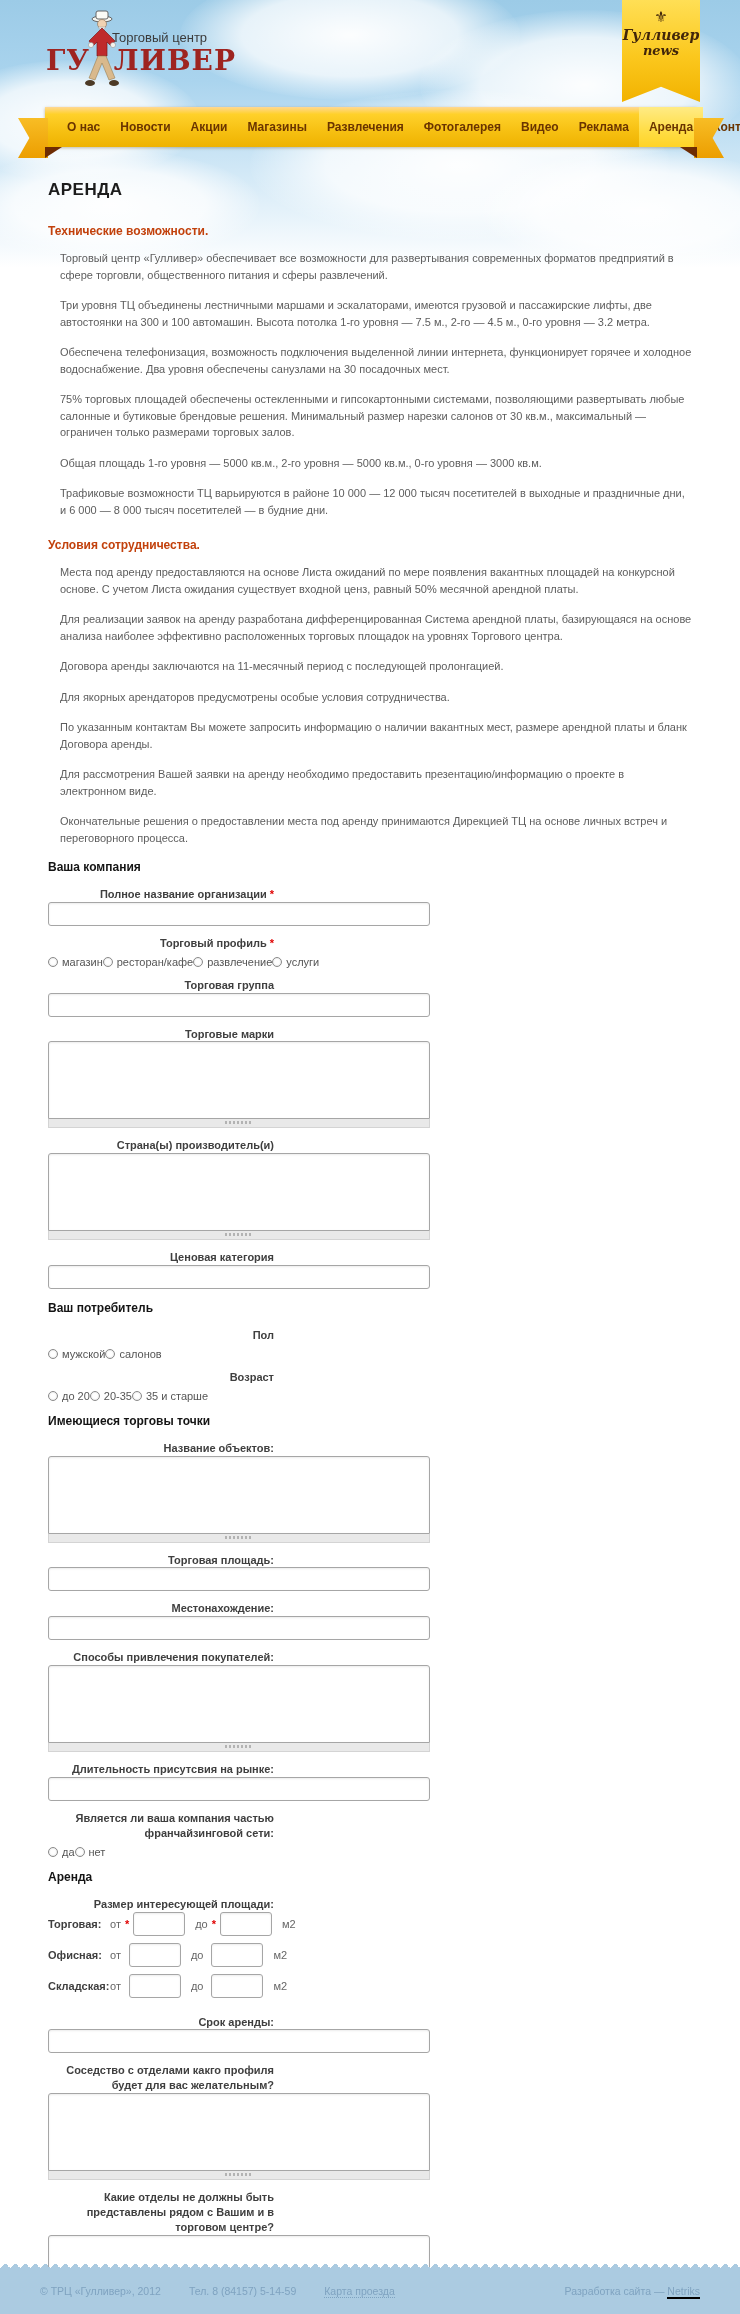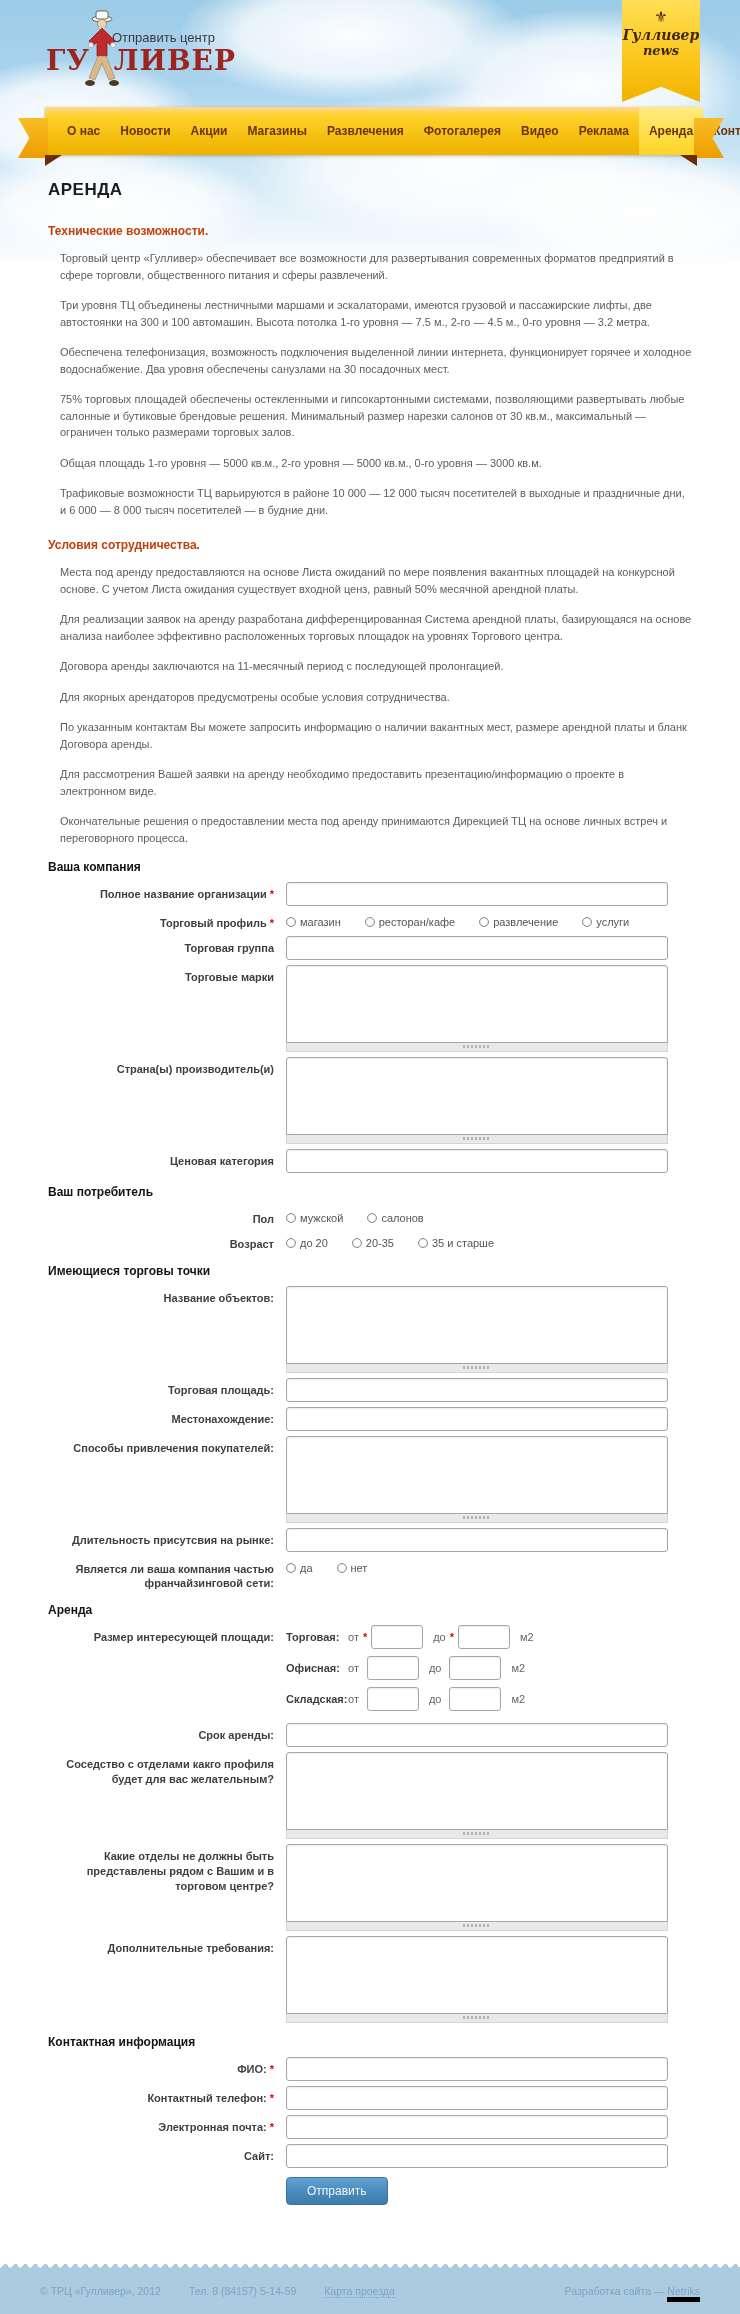--- a/index.html
+++ b/index.html
@@ -30,21 +30,21 @@
       background:linear-gradient(180deg,#ffdf55 0%,#fbc81e 55%,#f2b200 100%);
       clip-path:polygon(0 0,100% 0,100% 100%,50% 85%,0 100%);
       display:flex;flex-direction:column;align-items:center;box-shadow:0 2px 4px rgba(0,0,0,.2);}
   .ornament{font-size:15px;color:#42260a;margin-top:9px;line-height:16px;}
   .nr1{font-family:"DejaVu Serif","Liberation Serif",serif;font-style:italic;font-weight:bold;
        font-size:14px;color:#42260a;margin-top:2px;}
   .nr2{font-family:"DejaVu Serif","Liberation Serif",serif;font-style:italic;font-weight:bold;
        font-size:13px;color:#42260a;}
 
   
-  .nav{position:absolute;left:45px;top:107px;width:652px;height:48px;z-index:5;box-sizing:border-box;
+  .nav{position:absolute;left:45px;top:107px;width:652px;height:40px;z-index:5;box-sizing:border-box;
        background:linear-gradient(180deg,#ffd893 0%,#ffd12a 18%,#f6c012 60%,#eeb200 100%);
        display:flex;align-items:stretch;justify-content:space-between;padding:0 12px;
        box-shadow:0 1px 3px rgba(90,60,0,.35);}
   .nav-item{display:flex;align-items:center;padding:0 10px;font-size:12px;font-weight:bold;
             color:#6a3400;text-decoration:none;white-space:nowrap;}
   .nav-item.active{background:linear-gradient(180deg,#ffeb85 0%,#ffdd45 60%,#ffd326 100%);}
   .fold{position:absolute;top:11px;width:30px;height:40px;background:linear-gradient(180deg,#f8bd25,#ec9e00);}
   .fold.left{left:-27px;clip-path:polygon(0 0,100% 0,100% 100%,0 100%,38% 50%);}
   .fold.right{right:-27px;clip-path:polygon(0 0,100% 0,62% 50%,100% 100%,0 100%);}
   .fold-tri{position:absolute;top:100%;width:17px;height:11px;background:#6e2c03;}
@@ -53,33 +53,33 @@
 
   
   .content{position:relative;z-index:3;padding:180px 48px 0 48px;}
   h1{margin:0 0 24px 0;font-size:17px;letter-spacing:.5px;color:#1c1c1c;}
   h2{margin:20px 0 12px 0;font-size:12px;color:#c2410c;}
   .content p{margin:0 0 14px 12px;font-size:11px;line-height:1.5;color:#5d5d5d;}
 
   
   .frm{margin-top:10px;}
   .frm-h{margin:12px 0 8px 0;font-size:12px;font-weight:bold;color:#141414;}
-  .row{display:flex;align-items:flex-start;margin-bottom:5px;}
+  .row{display:flex;align-items:flex-start;margin-bottom:5px;flex-direction:column;}
   .lbl{flex:none;width:238px;padding:5px 12px 0 0;box-sizing:border-box;text-align:right;
        font-size:11px;font-weight:bold;color:#3f3f3f;line-height:1.35;}
   .ctl{flex:none;width:382px;}
   .req{color:#e00000;font-weight:bold;margin-left:3px;font-size:11px;}
   input.txt{width:100%;box-sizing:border-box;height:24px;border:1px solid #a6a6a6;border-radius:3px;
             padding:2px 6px;font-size:12px;background:#fff;box-shadow:inset 0 1px 2px rgba(0,0,0,.08);}
   textarea.ta{display:block;width:100%;box-sizing:border-box;height:78px;border:1px solid #a6a6a6;
             border-radius:3px 3px 0 0;resize:none;background:#fff;box-shadow:inset 0 1px 2px rgba(0,0,0,.08);}
   .grippie{height:8px;background:#e9e9e9;border:1px solid #d4d4d4;border-top:none;position:relative;}
   .grippie::after{content:'';position:absolute;left:50%;top:2px;transform:translateX(-50%);
             width:28px;height:3px;background:repeating-linear-gradient(90deg,#b3b3b3 0 2px,transparent 2px 4px);}
-  .radios{display:flex;gap:24px;padding-top:5px;align-items:center;}
+  .radios{display:flex;padding-top:5px;align-items:center;}
   .radio{display:flex;align-items:center;gap:4px;font-size:11px;color:#555;cursor:pointer;white-space:nowrap;}
   .radio input{appearance:none;-webkit-appearance:none;width:10px;height:10px;margin:0;
             border:1px solid #8a8a8a;border-radius:50%;background:radial-gradient(#fff 40%,#dcdcdc);}
   .size-row{display:flex;align-items:center;margin-bottom:7px;font-size:11px;color:#666;}
   .size-name{width:62px;font-weight:bold;color:#3f3f3f;}
   .size-word{margin-right:4px;}
   .size-row .req{margin:0 4px 0 0;}
   input.small{width:52px;height:24px;border:1px solid #a6a6a6;border-radius:3px;box-sizing:border-box;
             margin-right:10px;box-shadow:inset 0 1px 2px rgba(0,0,0,.08);}
   .unit{margin-left:0;}
@@ -90,21 +90,21 @@
 
   
   .footer{position:absolute;left:0;bottom:0;width:740px;height:46px;background:#abcbe1;z-index:4;}
   .zigzag{position:absolute;left:0;top:-5px;width:100%;height:5px;
           background:conic-gradient(from 135deg at 50% 0%,#abcbe1 0 90deg,rgba(0,0,0,0) 90deg) 0 0/10px 5px repeat-x;}
   .footer-inner{display:flex;align-items:center;height:100%;padding:0 40px;box-sizing:border-box;
           font-size:10.5px;color:#7fa3c0;}
   .footer-inner > * {margin-right:28px;}
   .f-link{color:#7fa3c0;text-decoration:none;border-bottom:1px dotted #7fa3c0;cursor:pointer;}
   .dev{margin-left:auto;margin-right:0;}
-  .f-link.solid{border-bottom:5px solid #000000;}
+  .f-link.solid{border-bottom:2px solid #000000;}
 </style>
 </head>
 <body>
 
 <div class="page">
 
   <div class="sky">
     <div class="cloud c1"></div>
     <div class="cloud c2"></div>
     <div class="cloud c3"></div>
@@ -119,21 +119,21 @@
       <rect x="20" y="3" width="12" height="8" rx="2" fill="#fbfbf6" stroke="#666" stroke-width="1"></rect>
       <circle cx="26" cy="16" r="4.5" fill="#f0d2b2" stroke="#8a6a4a" stroke-width=".6"></circle>
       <path d="M22 19 L26 24 L30 19 Z" fill="#e8e8e2" stroke="#999" stroke-width=".5"></path>
       <path d="M26 20 L13 33 L17 38 L21 34 L21 48 L31 48 L31 34 L35 38 L39 33 Z" fill="#bf2a2c" stroke="#7e1717" stroke-width=".7"></path>
       <circle cx="15" cy="37" r="2.6" fill="#f4f4ee" stroke="#888" stroke-width=".5"></circle>
       <circle cx="37" cy="37" r="2.6" fill="#f4f4ee" stroke="#888" stroke-width=".5"></circle>
       <path d="M22 48 L13 70 L19 72 L26 55 L33 72 L39 70 L30 48 Z" fill="#d9b98c" stroke="#9a7d50" stroke-width=".6"></path>
       <ellipse cx="14" cy="75" rx="5" ry="3" fill="#4c3a26"></ellipse>
       <ellipse cx="38" cy="75" rx="5" ry="3" fill="#4c3a26"></ellipse>
     </svg>
-    <div class="logo-sub">Отправить центр</div>
+    <div class="logo-sub">Торговый центр</div>
     <div class="logo-main">
       <span>ГУ</span>
       <span class="logo-gap"></span>
       <span>ЛИВЕР</span>
     </div>
   </a>
 
   <a class="news-ribbon">
     <span class="ornament">⚜</span>
     <span class="nr1">Гулливер</span>

